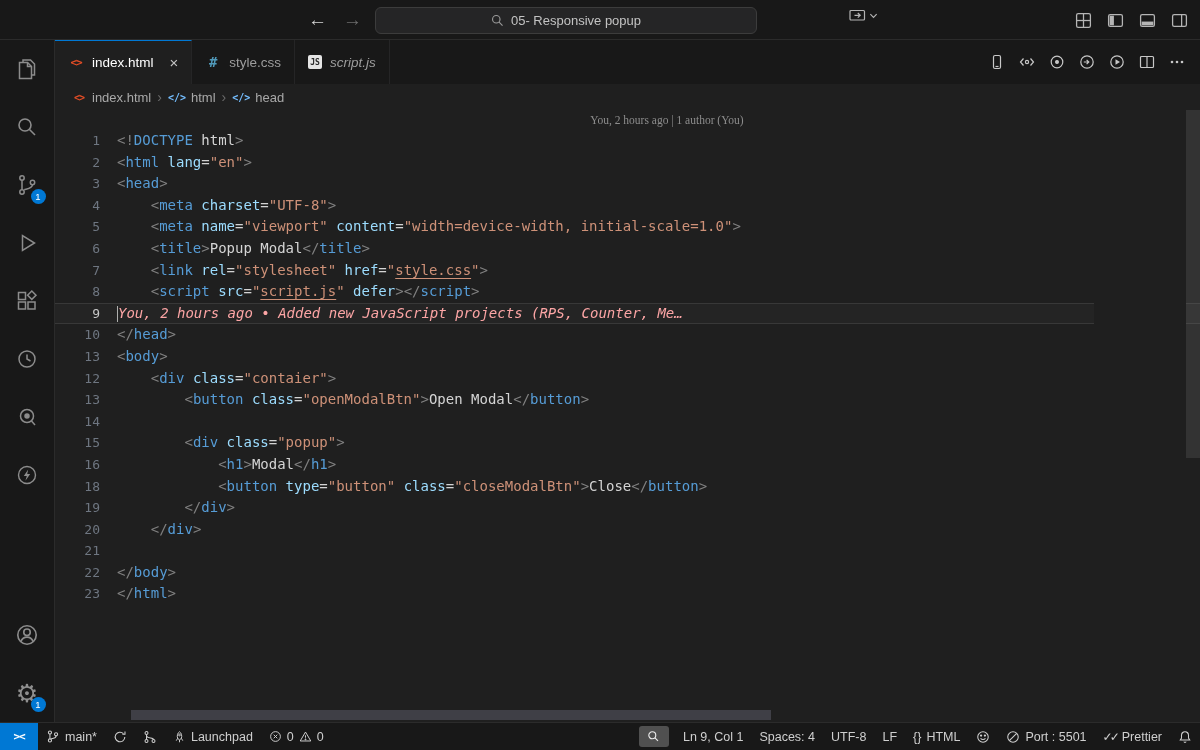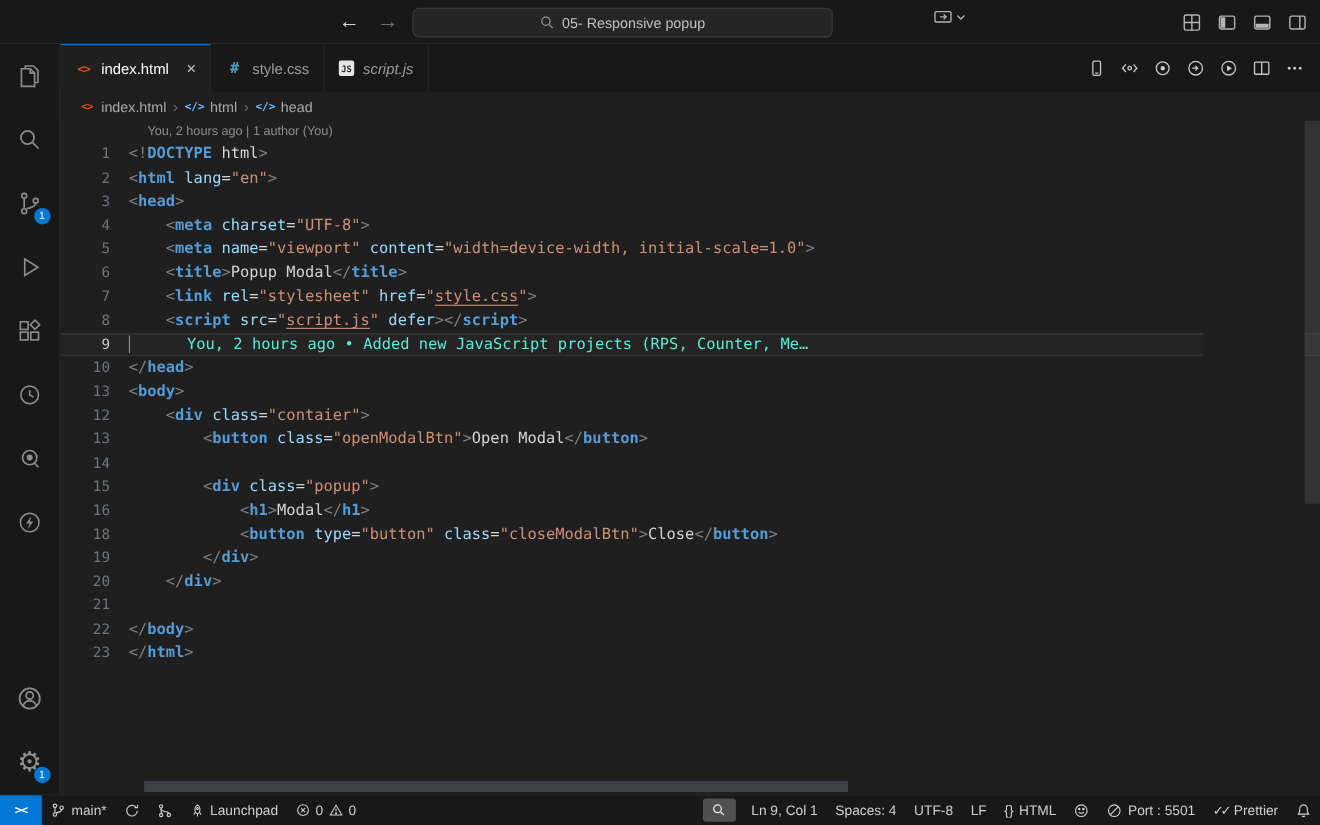--- a/index.html
+++ b/index.html
@@ -53,30 +53,30 @@
   .breadcrumb { height: 26px; display: flex; align-items: center; gap: 6px; padding-left: 16px;
     font-size: 13px; color: #a9a9a9; background: #1f1f1f; }
   .bc-sep { color: #6a6a6a; font-size: 14px; }
   .bc-item { display: flex; align-items: center; gap: 5px; cursor: pointer; }
   .bc-sym { color: #75beff; font-family: "DejaVu Sans Mono", monospace; font-size: 10px; font-weight: bold; }
 
   
   .editor { position: relative; flex: 1; overflow: hidden;
     font-family: "DejaVu Sans Mono", monospace; font-size: 14px; }
   .lens-row { height: 20px; line-height: 20px; padding-left: 79px; font-size: 11.5px; color: #8d8d8d;
-    font-family: Liberation Sans, sans-serif; cursor: pointer; }
+    font-family: Liberation Serif, serif; cursor: pointer; text-align: center; }
   .row { display: flex; height: 21.6px; line-height: 21.6px; white-space: pre; }
   .row .num { flex: 0 0 62px; text-align: right; padding-right: 17px; color: #6e7681; font-size: 13px; }
   .row.cur { background: #242424; box-shadow: inset 0 1px 0 #383838, inset 0 -1px 0 #383838; }
   .row.cur .num { color: #c8c8c8; }
   .content { overflow: hidden; }
-  .tk-tag { color: #569cd6; font-weight: bold; } .tk-attr { color: #9cdcfe; } .tk-str { color: #ce9178; }
+  .tk-tag { color: #569cd6; } .tk-attr { color: #9cdcfe; } .tk-str { color: #ce9178; }
   .tk-punct { color: #808080; } .tk-plain { color: #d4d4d4; }
   .tk-link { color: #ce9178; text-decoration: underline; text-underline-offset: 3px; }
-  .blame { color: #5eead4; margin-left: 52px; }
+  .blame { color: #fca5a5; font-style: italic; }
   .cursor-caret { display: inline-block; width: 1px; height: 16px; background: #aeafad; vertical-align: middle; }
 
   
   .minimap { position: absolute; top: 0; right: 14px; width: 92px; height: 100%; background: #1f1f1f; padding: 5px 0 0 4px; }
   .mini-row { height: 3px; line-height: 0; white-space: nowrap; overflow: hidden; }
   .v-scrollbar { position: absolute; top: 0; right: 0; width: 14px; height: 100%; }
   .v-thumb { width: 100%; height: 348px; background: rgba(121,121,121,0.22); }
   .h-scrollbar { position: absolute; bottom: 0; left: 0; right: 106px; height: 12px; }
   .h-thumb { margin-left: 76px; width: 640px; height: 10px; background: #3f3f46; }
 

